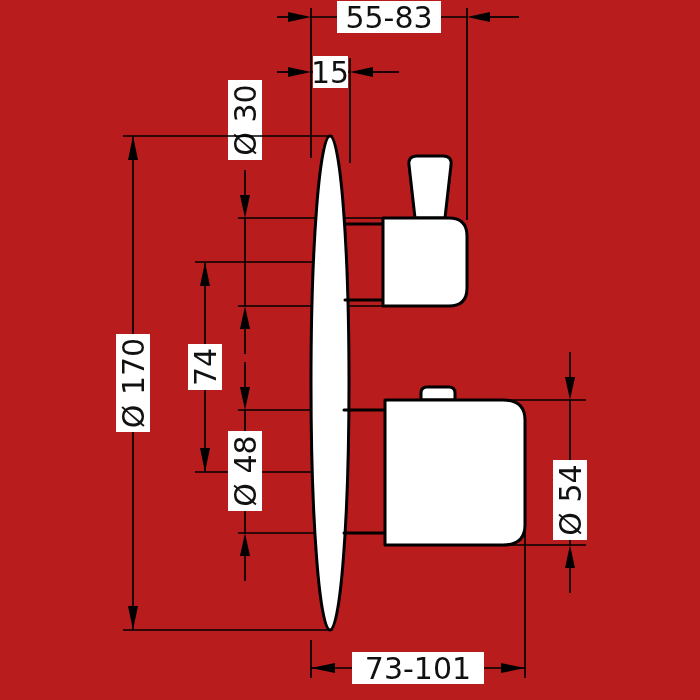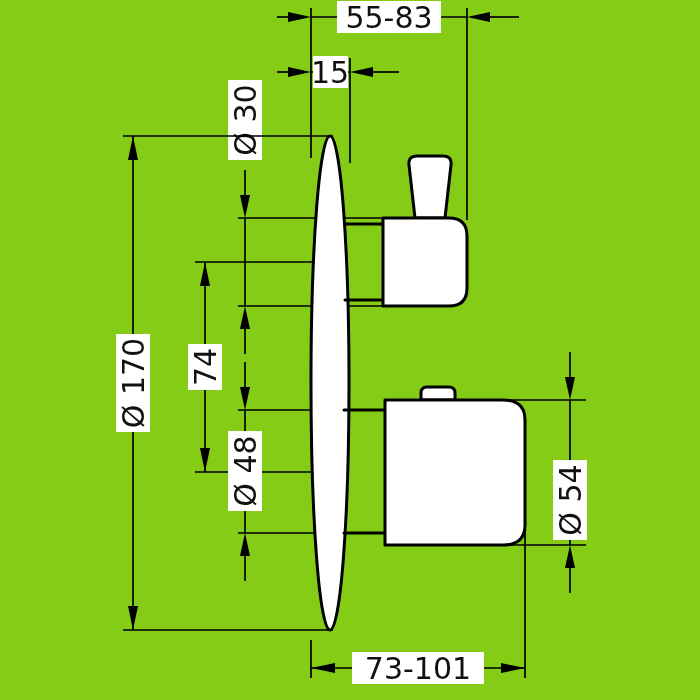--- a/index.html
+++ b/index.html
@@ -4,21 +4,21 @@
 <style>
   html, body {
     margin: 0;
     padding: 0;
     background: #ffffff;
   }
   .stage {
     position: relative;
     width: 700px;
     height: 700px;
-    background: #84cc16;
+    background: #b91c1c;
     overflow: hidden;
   }
   svg {
     display: block;
   }
   .obj {
     fill: #ffffff;
     stroke: #000000;
     stroke-width: 3;
     stroke-linejoin: round;

